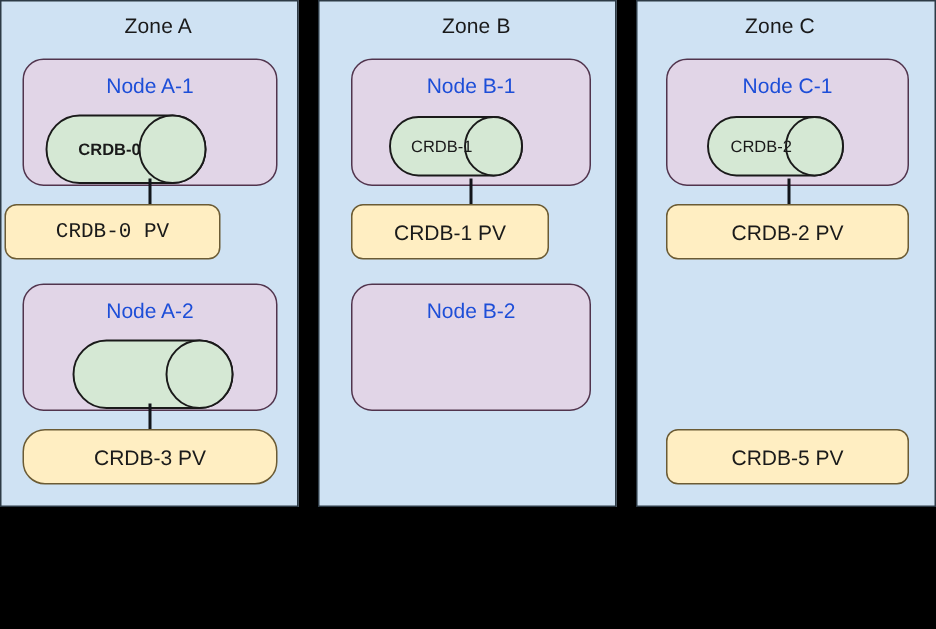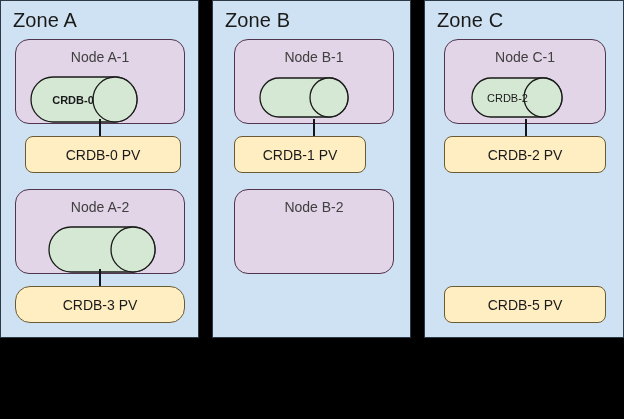--- a/index.html
+++ b/index.html
@@ -7,34 +7,34 @@
   #stage{position:relative;width:624px;height:419px;background:#000;}
 
   .zone{
     position:absolute;
     background:#cfe2f3;
     border:1px solid #2d3a45;
     box-sizing:border-box;
   }
   .zone-title{
     position:absolute;left:12px;right:0;top:8px;
-    text-align:left;font-size:20px;color:#1a1a1a;
+    text-align:center;font-size:14px;color:#1a1a1a;
     letter-spacing:.1px;
   }
 
   .node{
     position:absolute;
     background:#e1d5e7;
     border:1px solid #51344d;
     border-radius:14px;
     box-sizing:border-box;
   }
   .node-title{
     position:absolute;left:0;right:0;top:9px;
-    text-align:center;font-size:14px;color:#404040;
+    text-align:center;font-size:14px;color:#1d4ed8;
   }
 
   .pv{
     position:absolute;
     background:#ffeec2;
     border:1px solid #6b5b34;
     border-radius:8px;
     box-sizing:border-box;
     display:flex;align-items:center;justify-content:center;
   }
@@ -67,21 +67,21 @@
       <div class="cyl" style="left:15px;top:37px;width:106px;height:45px;font-weight:bold;">
         <svg width="106" height="45" viewBox="0 0 106 45">
           <path d="M22,0 L84,0 A22,22.5 0 0 1 84,45 L22,45 A22,22.5 0 0 1 22,0 Z" fill="#d5e8d4" stroke="#1a1a1a" stroke-width="1.3"></path>
           <ellipse cx="84" cy="22.5" rx="22" ry="22.5" fill="#d5e8d4" stroke="#1a1a1a" stroke-width="1.3"></ellipse>
         </svg>
         <div class="cyl-label" style="width:84px;">CRDB-0</div>
       </div>
     </div>
     <div class="connector" style="left:98px;top:118px;height:18px;"></div>
 
-    <div class="pv" style="left:24px;top:135px;width:156px;height:37px;">
+    <div class="pv" style="left:2px;top:135px;width:144px;height:37px;font-family:Liberation Mono, monospace;">
       <span class="pv-label">CRDB-0 PV</span>
     </div>
 
     <div class="node" style="left:14px;top:188px;width:170px;height:85px;padding-left:12px;">
       <div class="node-title">Node A-2</div>
       <div class="cyl" style="left:33px;top:37px;width:106px;height:45px;">
         <svg width="106" height="45" viewBox="0 0 106 45">
           <path d="M22,0 L84,0 A22,22.5 0 0 1 84,45 L22,45 A22,22.5 0 0 1 22,0 Z" fill="#d5e8d4" stroke="#1a1a1a" stroke-width="1.3"></path>
           <ellipse cx="84" cy="22.5" rx="22" ry="22.5" fill="#d5e8d4" stroke="#1a1a1a" stroke-width="1.3"></ellipse>
         </svg>
@@ -97,20 +97,21 @@
   <div class="zone" style="left:212px;top:0px;width:199px;height:338px;">
     <div class="zone-title">Zone B</div>
 
     <div class="node" style="left:21px;top:38px;width:160px;height:85px;">
       <div class="node-title">Node B-1</div>
       <div class="cyl" style="left:25px;top:38px;width:88px;height:39px;">
         <svg width="88" height="39" viewBox="0 0 88 39">
           <path d="M19,0 L69,0 A19,19.5 0 0 1 69,39 L19,39 A19,19.5 0 0 1 19,0 Z" fill="#d5e8d4" stroke="#1a1a1a" stroke-width="1.3"></path>
           <ellipse cx="69" cy="19.5" rx="19" ry="19.5" fill="#d5e8d4" stroke="#1a1a1a" stroke-width="1.3"></ellipse>
         </svg>
+        <div class="cyl-label" style="width:69px;">CRDB-1</div>
       </div>
     </div>
     <div class="connector" style="left:100px;top:118px;height:18px;"></div>
 
     <div class="pv" style="left:21px;top:135px;width:132px;height:37px;">
       <span class="pv-label">CRDB-1 PV</span>
     </div>
 
     <div class="node" style="left:21px;top:188px;width:160px;height:85px;">
       <div class="node-title">Node B-2</div>

